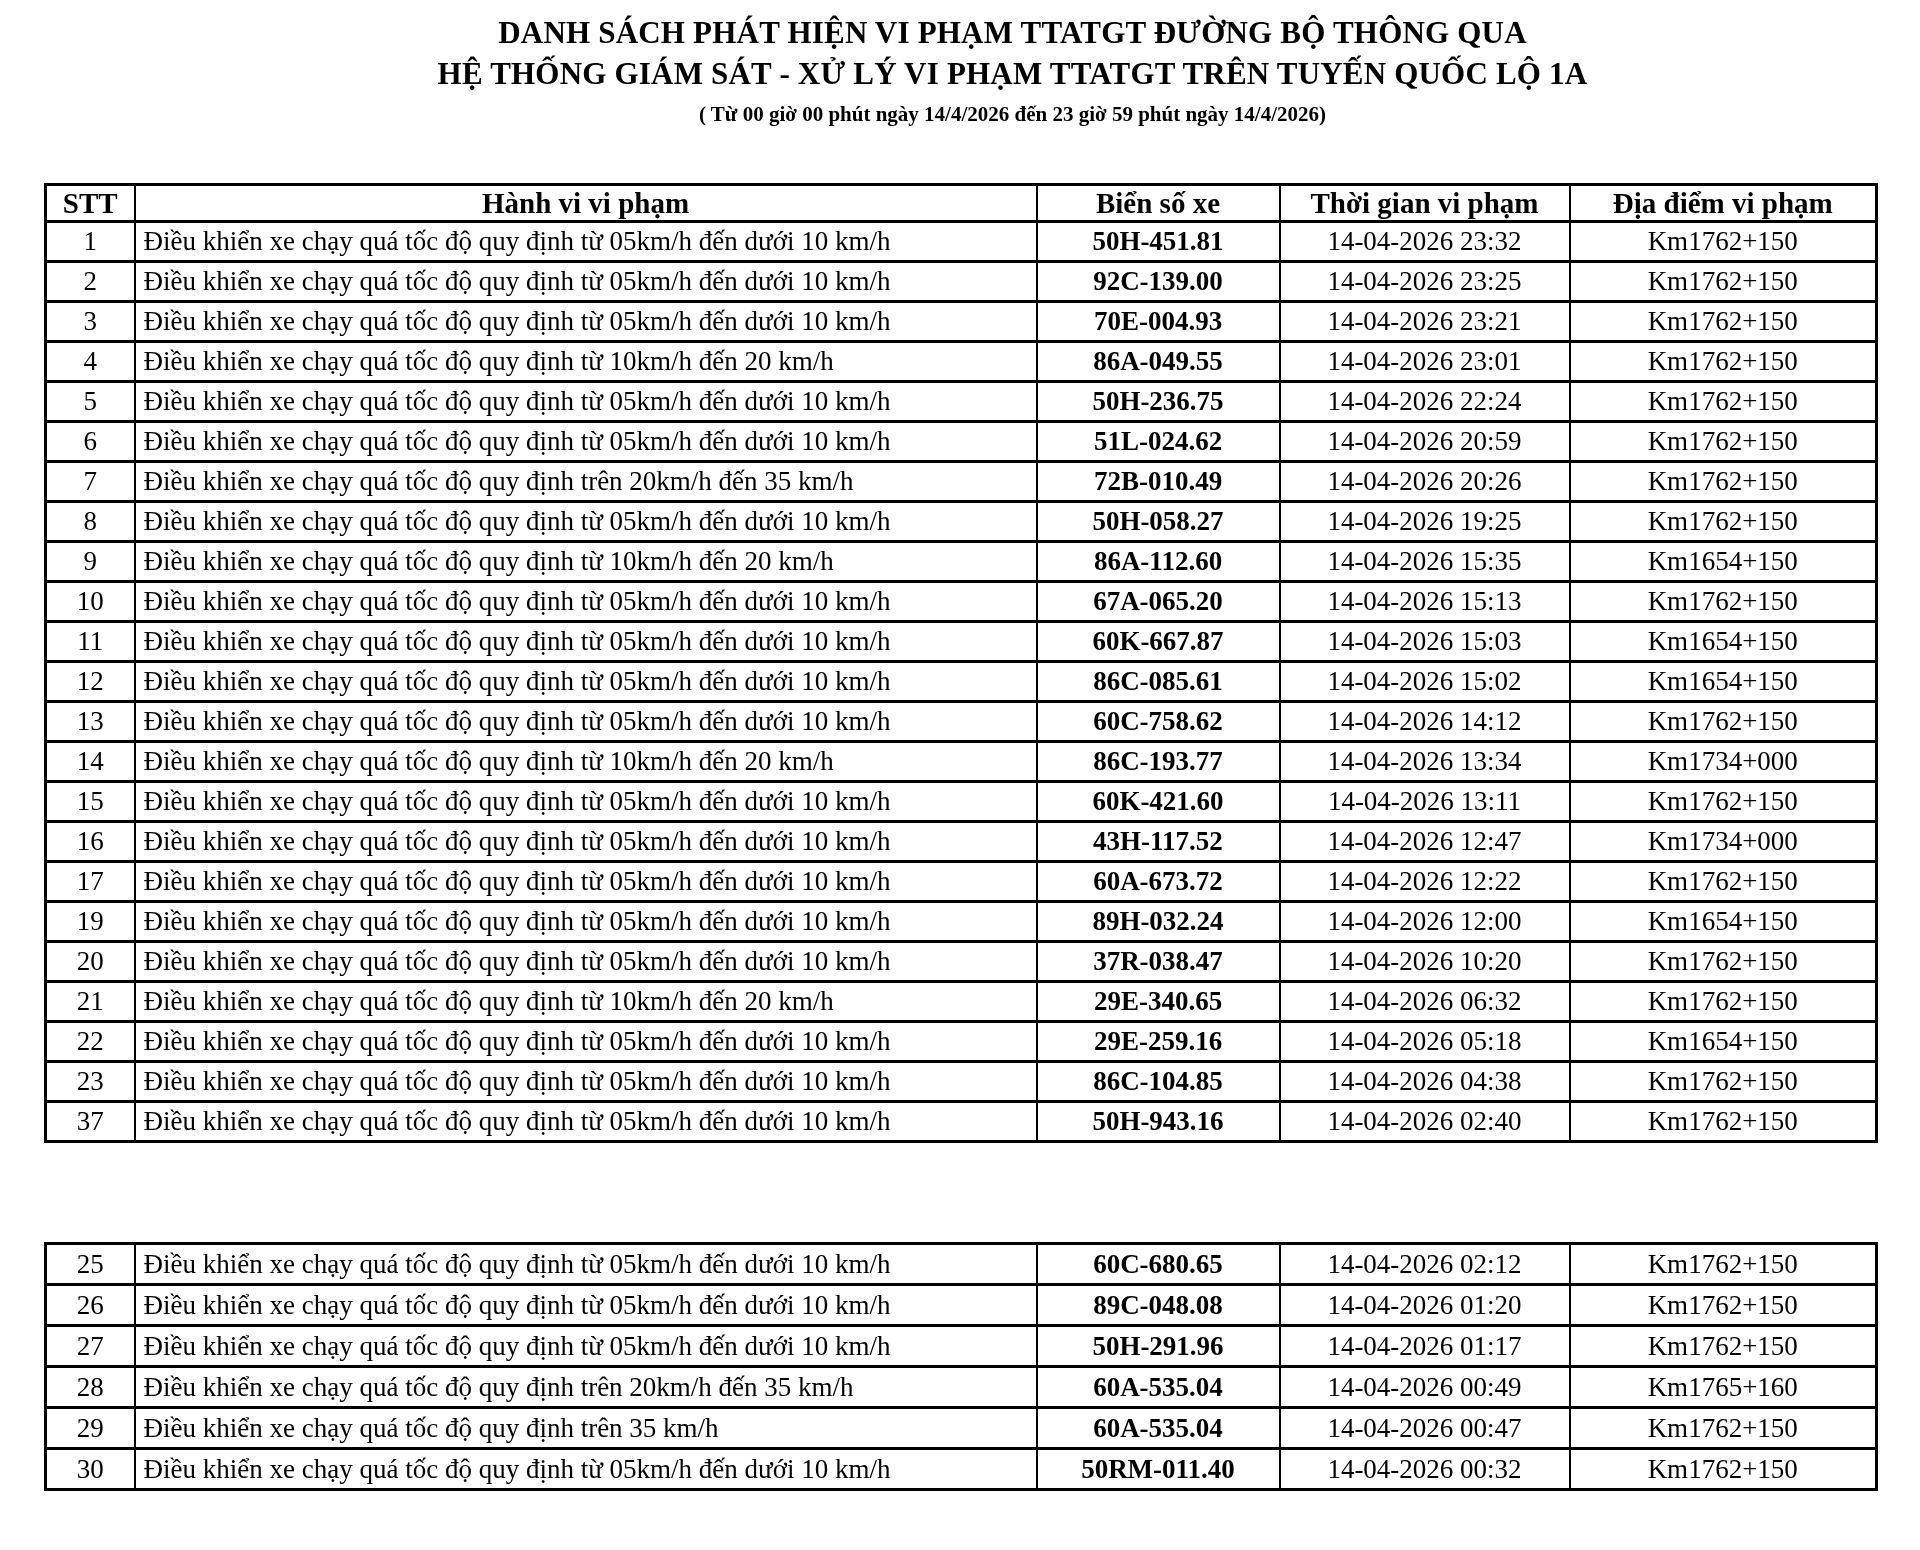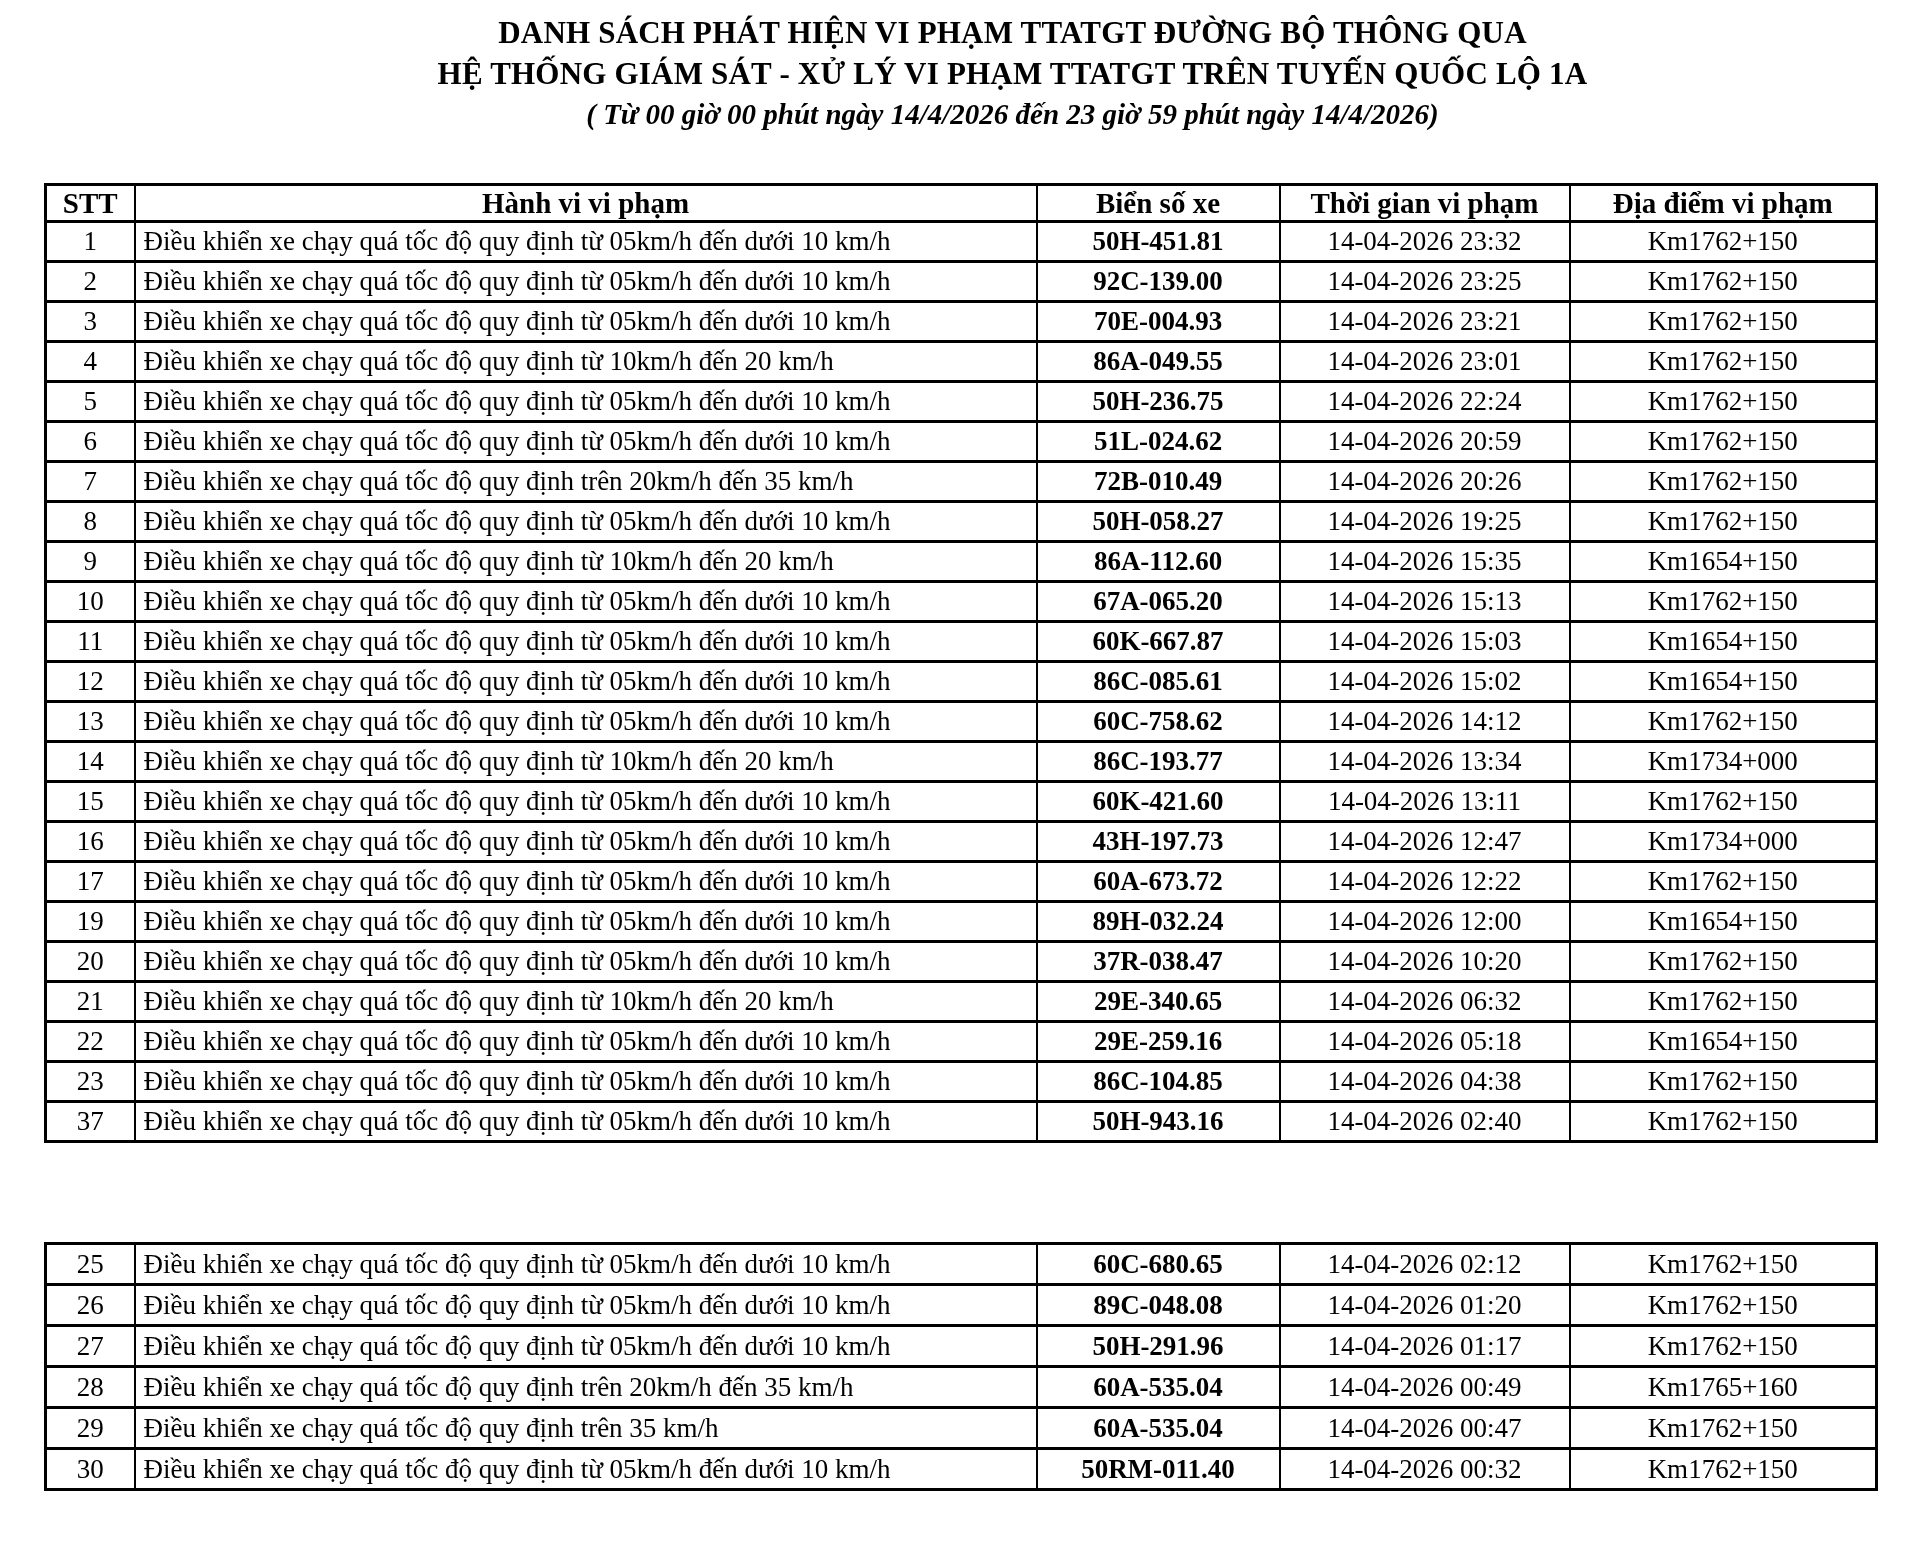--- a/index.html
+++ b/index.html
@@ -21,23 +21,22 @@
     text-align: center;
   }
   .title-line {
     font-size: 31px;
     font-weight: bold;
     line-height: 41px;
     letter-spacing: 0.2px;
     white-space: nowrap;
   }
   .subtitle {
-    font-size: 29px;
+    font-size: 21px;
     font-weight: bold;
-    font-style: italic;
     line-height: 36px;
     margin-top: 2px;
     white-space: nowrap;
   }
 
   table.violations {
     position: absolute;
     left: 44px;
     width: 1831px;
     border-collapse: collapse;
@@ -202,21 +201,21 @@
       <tr>
     <td class="stt">15</td>
     <td class="violation">Điều khiển xe chạy quá tốc độ quy định từ 05km/h đến dưới 10 km/h</td>
     <td class="plate">60K-421.60</td>
     <td class="time">14-04-2026 13:11</td>
     <td class="location">Km1762+150</td>
   </tr>
       <tr>
     <td class="stt">16</td>
     <td class="violation">Điều khiển xe chạy quá tốc độ quy định từ 05km/h đến dưới 10 km/h</td>
-    <td class="plate">43H-197.73</td>
+    <td class="plate">43H-117.52</td>
     <td class="time">14-04-2026 12:47</td>
     <td class="location">Km1734+000</td>
   </tr>
       <tr>
     <td class="stt">17</td>
     <td class="violation">Điều khiển xe chạy quá tốc độ quy định từ 05km/h đến dưới 10 km/h</td>
     <td class="plate">60A-673.72</td>
     <td class="time">14-04-2026 12:22</td>
     <td class="location">Km1762+150</td>
   </tr>

